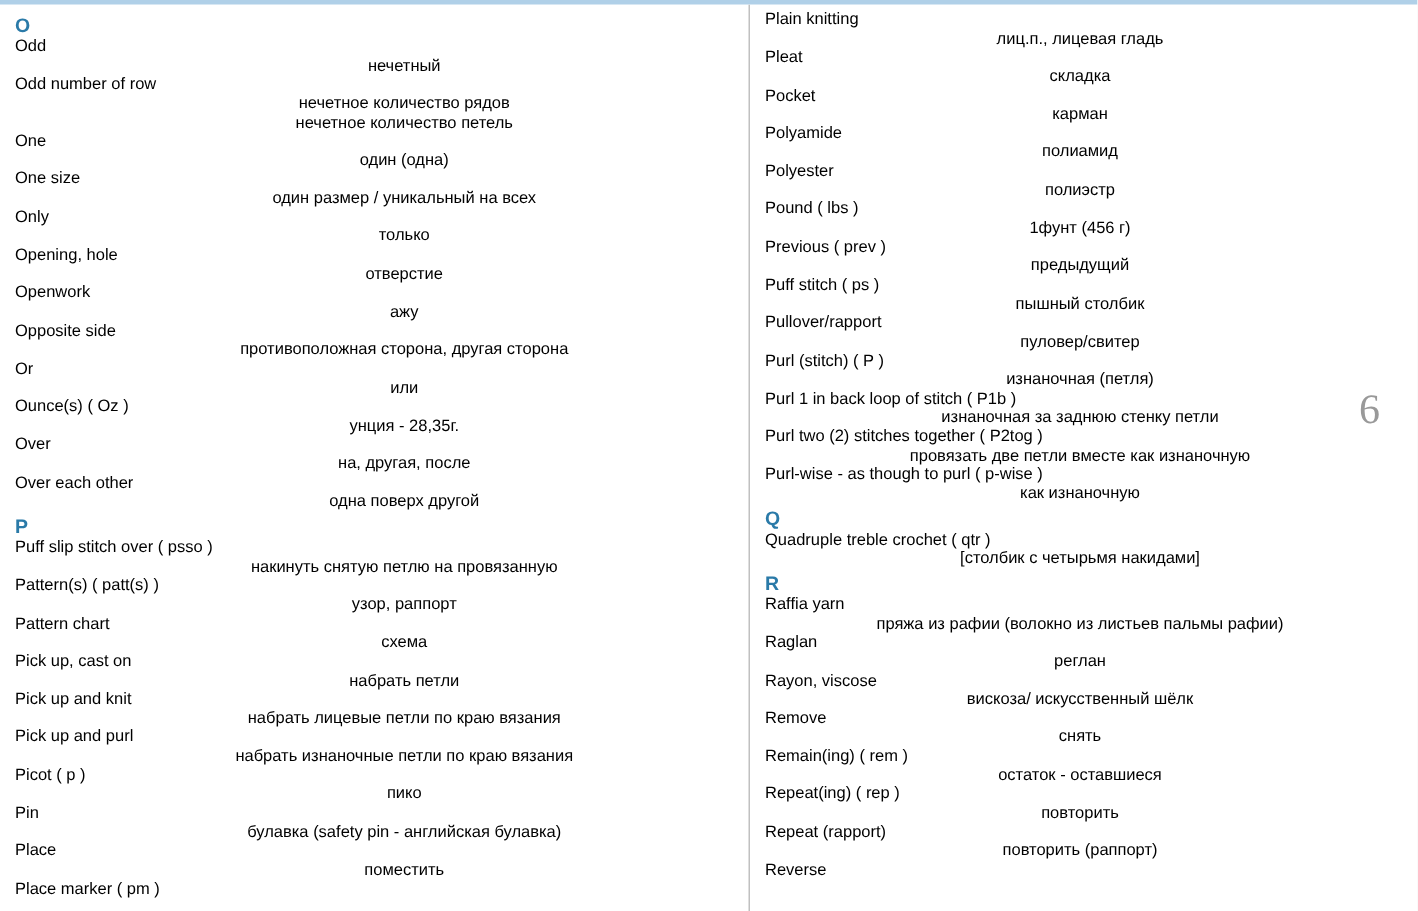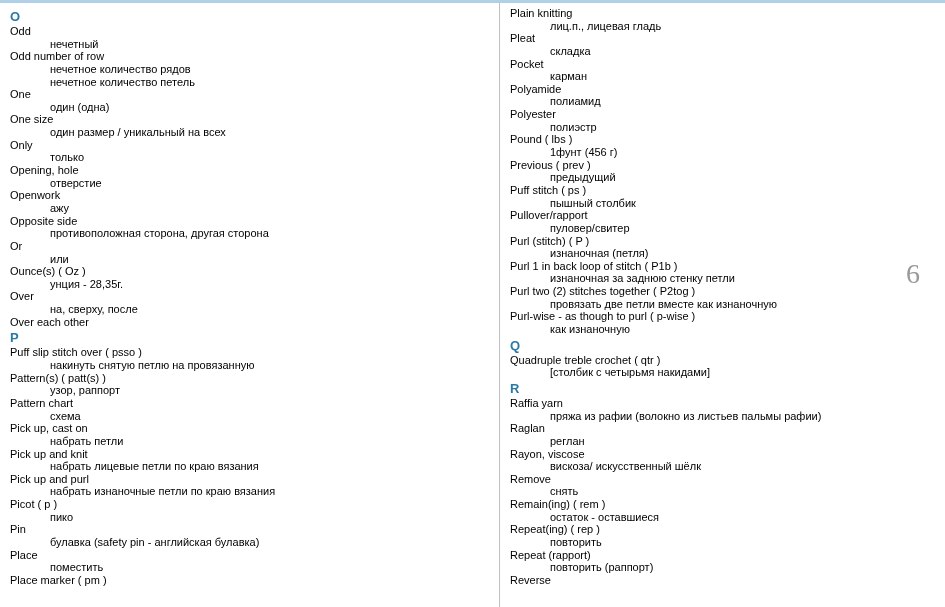--- a/index.html
+++ b/index.html
@@ -37,20 +37,21 @@
     margin-top: 2px;
     margin-bottom: 1px;
   }
   .term {
     font-weight: normal;
     line-height: 1.15;
   }
   .def {
     padding-left: 40px;
     line-height: 1.15;
+    text-align: center;
   }
   .entry {
     margin-bottom: 0;
   }
   .page-num {
     position: absolute;
     right: 25px;
     top: 255px;
     font-size: 28px;
     color: #999;
@@ -101,24 +102,25 @@
       <div class="entry">
         <div class="term">Or</div>
         <div class="def">или</div>
       </div>
       <div class="entry">
         <div class="term">Ounce(s) ( Oz )</div>
         <div class="def">унция - 28,35г.</div>
       </div>
       <div class="entry">
         <div class="term">Over</div>
-        <div class="def">на, сверху, после</div>
+        <div class="def">на, другая, после</div>
       </div>
       <div class="entry">
         <div class="term">Over each other</div>
+        <div class="def">одна поверх другой</div>
       </div>
       <div class="section-letter">P</div>
       <div class="entry">
         <div class="term">Puff slip stitch over ( psso )</div>
         <div class="def">накинуть снятую петлю на провязанную</div>
       </div>
       <div class="entry">
         <div class="term">Pattern(s) ( patt(s) )</div>
         <div class="def">узор, раппорт</div>
       </div>

